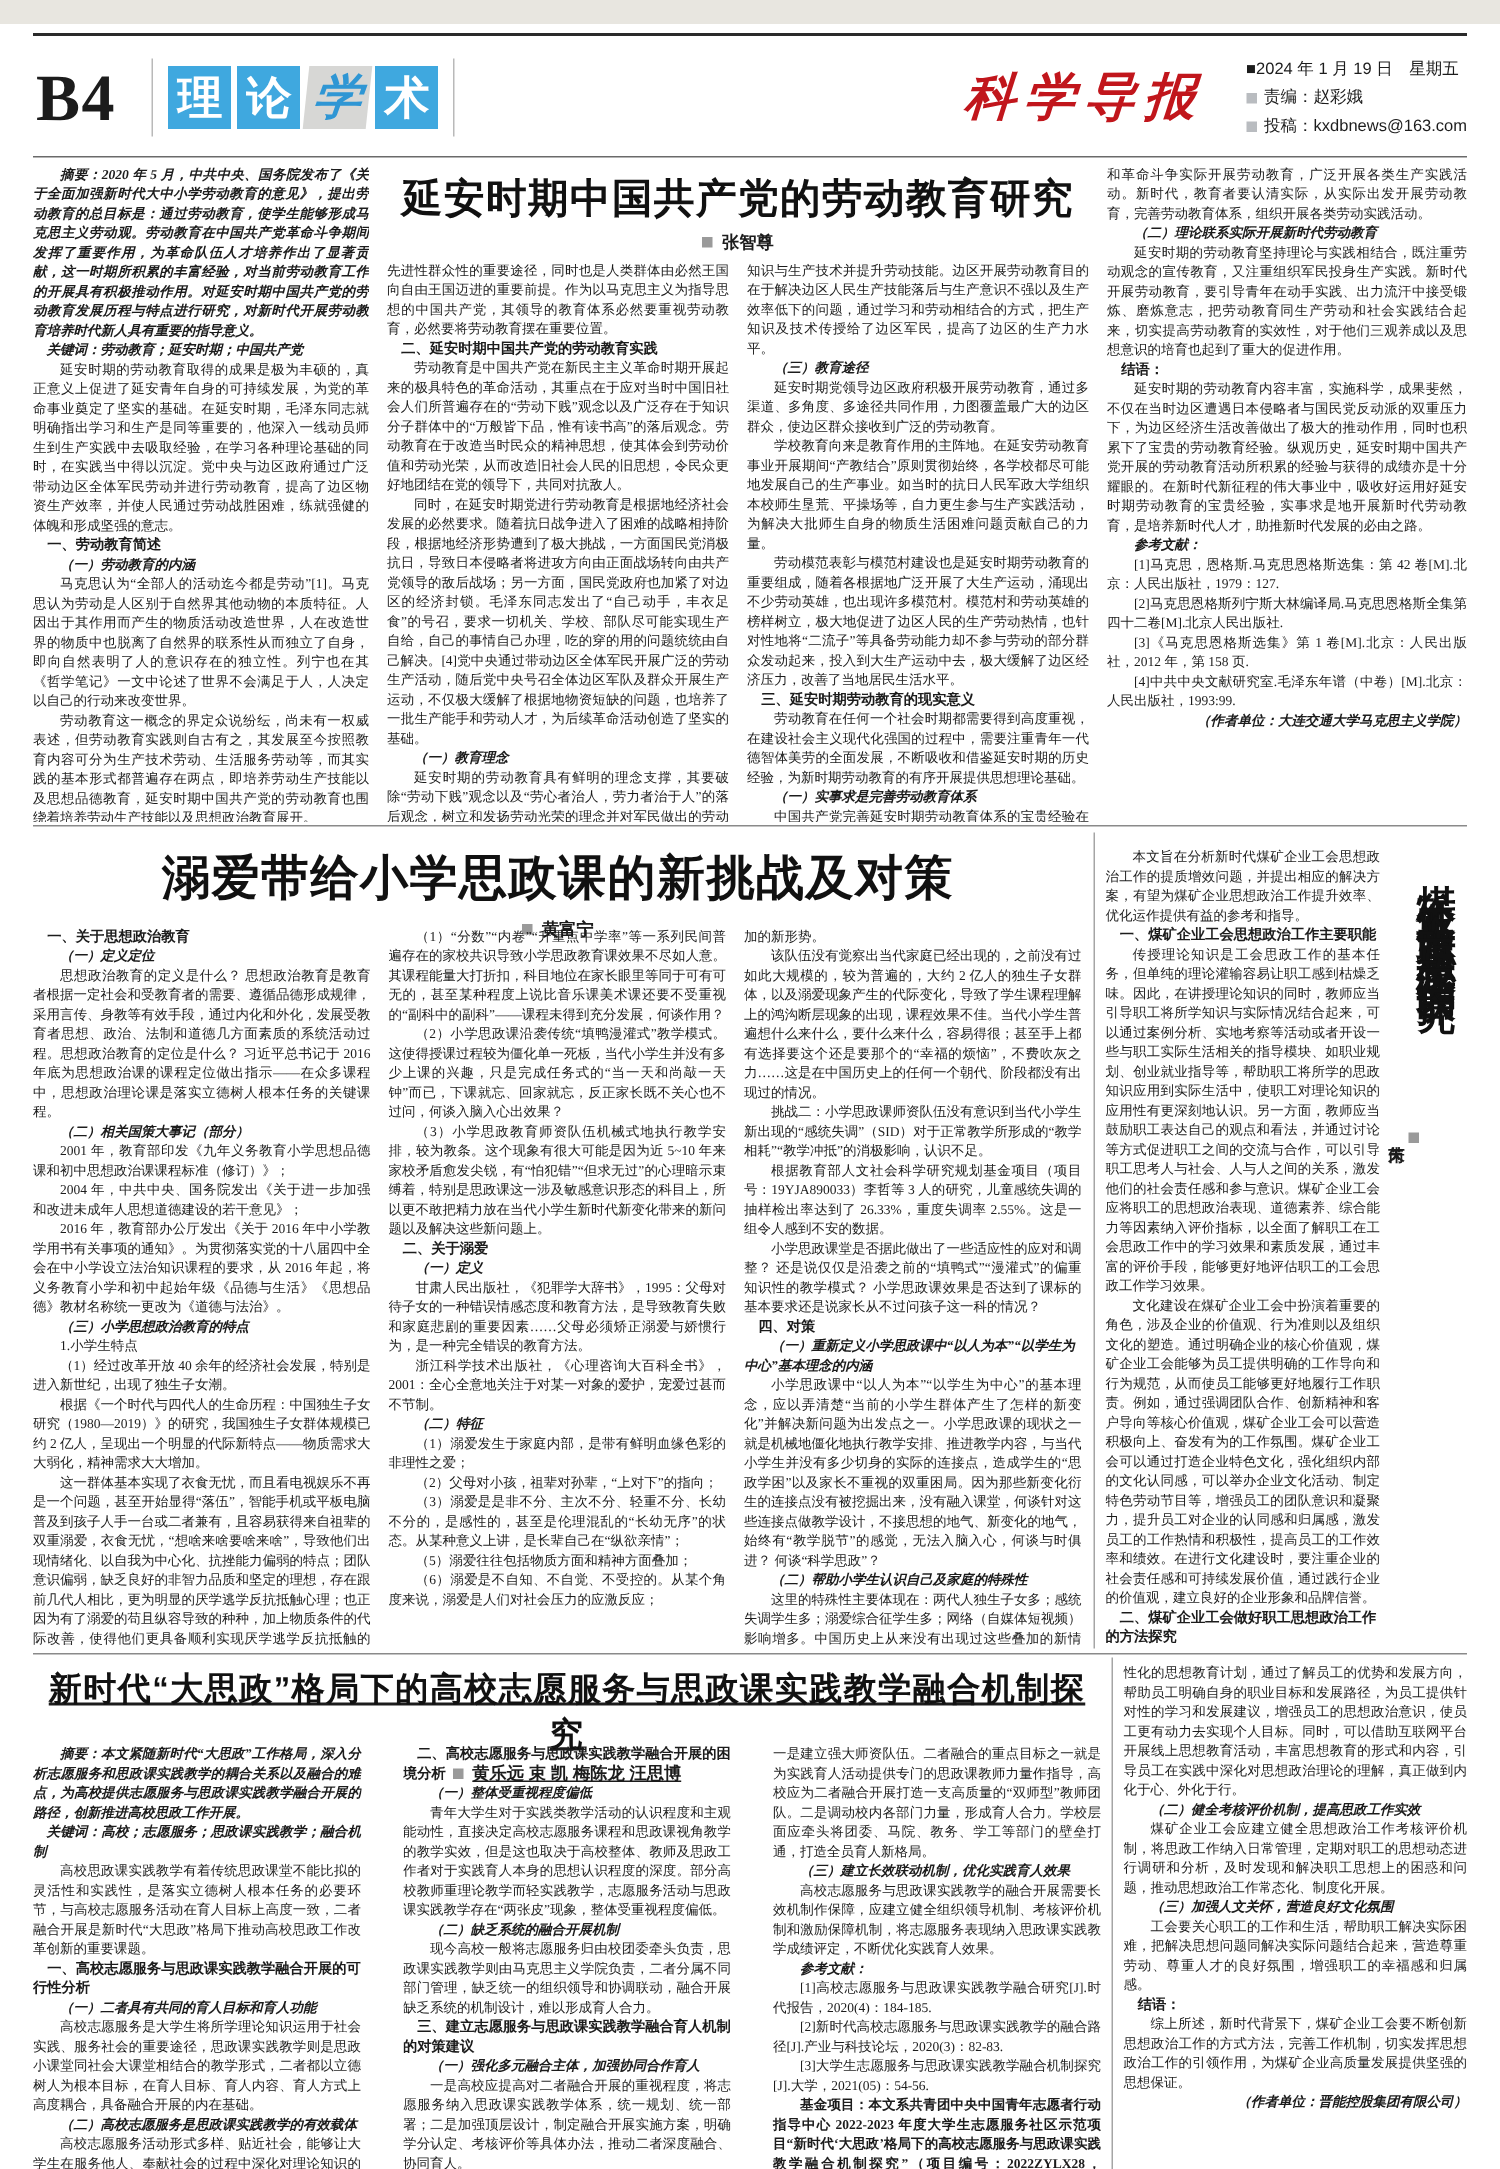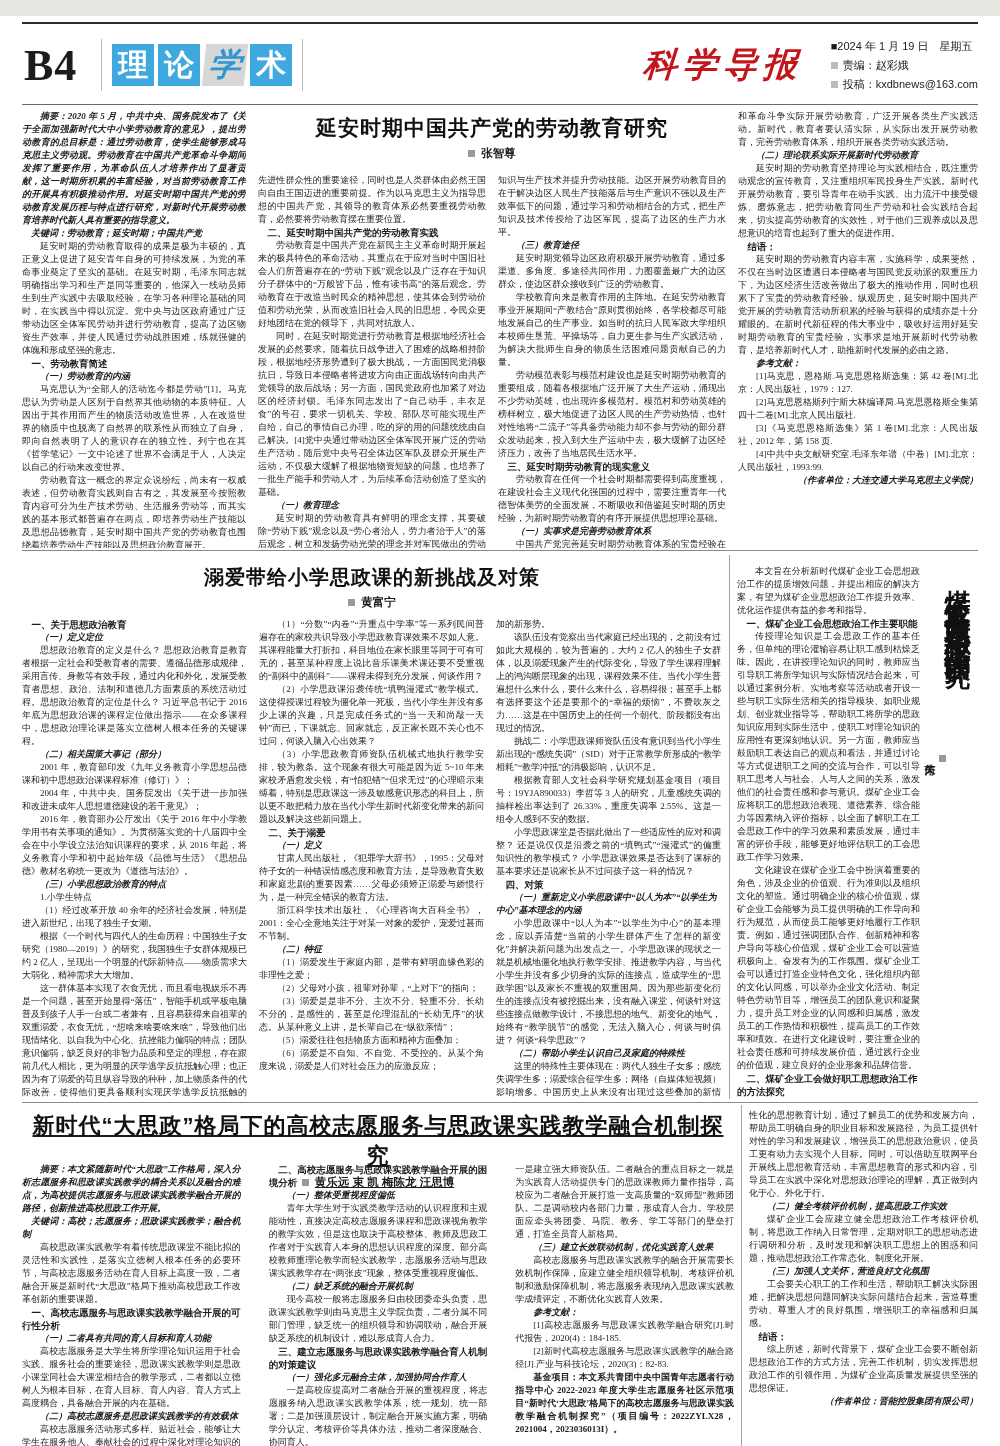--- a/index.html
+++ b/index.html
@@ -39,28 +39,28 @@
   .t-kw{font-weight:700;font-style:italic;text-indent:1em;text-align:justify;}
   .t-attr{text-align:right;font-weight:700;font-style:italic;}
   .t-fund{font-weight:700;text-indent:2em;text-align:justify;}
   .headline{font-family:"Liberation Sans",sans-serif;font-weight:700;text-align:center;letter-spacing:1px;color:#111;}
   .byline{font-family:"Liberation Sans",sans-serif;font-weight:700;font-size:11.5px;text-align:center;margin:4px 0 6px;}
   .byline .sq{background:#9a9a9a;margin-right:6px;}
   
   .a1col1{width:224px;flex:none;}
   .a1mid{width:468px;flex:none;display:flex;flex-direction:column;}
   .a1head{height:64px;flex:none;}
-  .a1head .headline{font-size:21px;margin-top:4px;text-align:center;}
+  .a1head .headline{font-size:27px;margin-top:4px;text-align:center;}
   .a1cols{display:flex;gap:12px;flex:1;overflow:hidden;}
   .a1cols .col{width:228px;}
   .a1col4{flex:1;}
   
   .a2{width:700px;flex:none;display:flex;flex-direction:column;}
   .a2head{height:62px;flex:none;border-top:1px solid #8a8a8a00;}
-  .a2head .headline{font-size:20px;margin-top:8px;}
+  .a2head .headline{font-size:32px;margin-top:8px;}
   .a2cols{display:flex;gap:12px;flex:1;overflow:hidden;}
   .a2cols .col{width:225px;}
   
   .a3{flex:1;display:flex;}
   .a3text{flex:1;padding-top:10px;}
   .a3strip{width:58px;flex:none;position:relative;}
   .a3title{position:absolute;top:14px;right:2px;writing-mode:vertical-rl;font-family:"Liberation Sans",sans-serif;
            font-weight:700;font-size:26px;letter-spacing:4px;color:#111;height:520px;}
   .a3author{position:absolute;top:200px;left:2px;writing-mode:vertical-rl;font-size:11px;font-weight:700;
             font-family:"Liberation Sans",sans-serif;}
@@ -254,20 +254,21 @@
             <p class="t-p">一是高校应提高对二者融合开展的重视程度，将志愿服务纳入思政课实践教学体系，统一规划、统一部署；二是加强顶层设计，制定融合开展实施方案，明确学分认定、考核评价等具体办法，推动二者深度融合、协同育人。</p>
             <p class="t-h2">（二）发挥“工学结合”优势，构建实践育人平台</p>
           </div>
         <div class="col">
             <p class="t-cont">一是建立强大师资队伍。二者融合的重点目标之一就是为实践育人活动提供专门的思政课教师力量作指导，高校应为二者融合开展打造一支高质量的“双师型”教师团队。二是调动校内各部门力量，形成育人合力。学校层面应牵头将团委、马院、教务、学工等部门的壁垒打通，打造全员育人新格局。</p>
             <p class="t-h2">（三）建立长效联动机制，优化实践育人效果</p>
             <p class="t-p">高校志愿服务与思政课实践教学的融合开展需要长效机制作保障，应建立健全组织领导机制、考核评价机制和激励保障机制，将志愿服务表现纳入思政课实践教学成绩评定，不断优化实践育人效果。</p>
             <p class="t-h2">参考文献：</p>
             <p class="t-ref">[1]高校志愿服务与思政课实践教学融合研究[J].时代报告，2020(4)：184-185.</p>
             <p class="t-ref">[2]新时代高校志愿服务与思政课实践教学的融合路径[J].产业与科技论坛，2020(3)：82-83.</p>
+            <p class="t-ref">[3]大学生志愿服务与思政课实践教学融合机制探究[J].大学，2021(05)：54-56.</p>
             <p class="t-fund">基金项目：本文系共青团中央中国青年志愿者行动指导中心 2022-2023 年度大学生志愿服务社区示范项目“新时代‘大思政’格局下的高校志愿服务与思政课实践教学融合机制探究”（项目编号：2022ZYLX28，2021004，2023036013I）。</p>
           </div>
       </div>
     </div>
     <div class="vrule"></div>
     <div class="col a3cont">
         <p class="t-cont">性化的思想教育计划，通过了解员工的优势和发展方向，帮助员工明确自身的职业目标和发展路径，为员工提供针对性的学习和发展建议，增强员工的思想政治意识，使员工更有动力去实现个人目标。同时，可以借助互联网平台开展线上思想教育活动，丰富思想教育的形式和内容，引导员工在实践中深化对思想政治理论的理解，真正做到内化于心、外化于行。</p>
         <p class="t-h2">（二）健全考核评价机制，提高思政工作实效</p>
         <p class="t-p">煤矿企业工会应建立健全思想政治工作考核评价机制，将思政工作纳入日常管理，定期对职工的思想动态进行调研和分析，及时发现和解决职工思想上的困惑和问题，推动思想政治工作常态化、制度化开展。</p>
         <p class="t-h2">（三）加强人文关怀，营造良好文化氛围</p>

